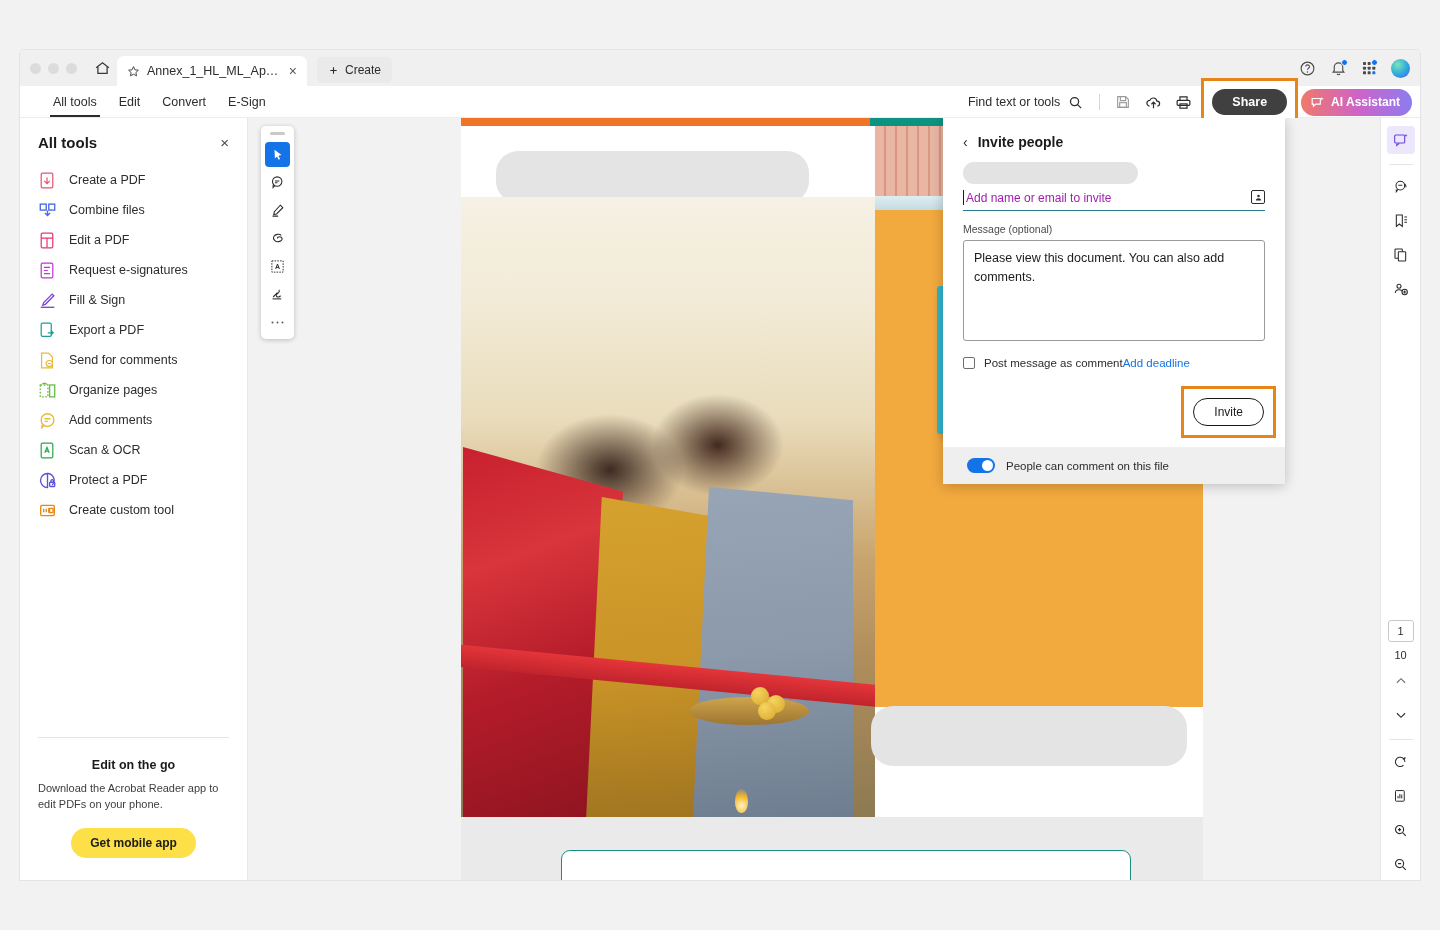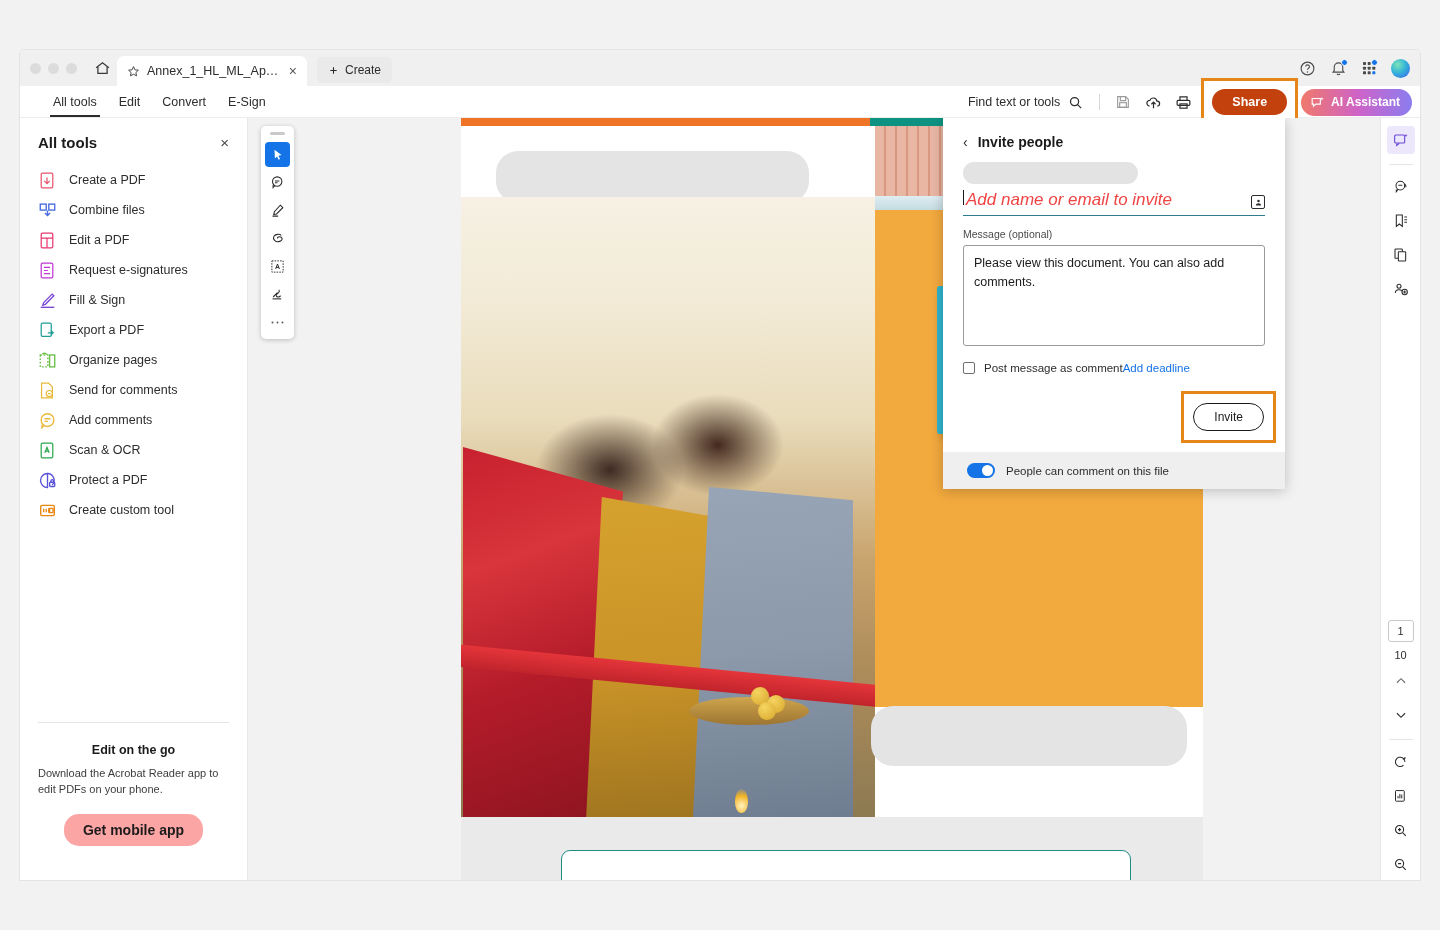--- a/index.html
+++ b/index.html
@@ -87,21 +87,21 @@
   .menubar-right {
     position: absolute; right: 8px; top: 0; height: 32px;
     display: flex; align-items: center; gap: 0;
   }
   .findbox { display: flex; align-items: center; gap: 8px; font-size: 12.5px; color: #2c2c2c; padding-right: 8px; }
   .vsep { width: 1px; height: 16px; background: #d8d8d8; margin: 0 8px; }
   .ticon { width: 30px; height: 28px; display: flex; align-items: center; justify-content: center; }
   .share-wrap { position: relative; margin-left: 6px; padding: 8px; }
   .share-wrap.hl { outline: 3px solid #e68619; background: #fff; }
   .share-btn {
-    background: #c2410c; color: #fff; font-size: 12.5px; font-weight: bold;
+    background: #404040; color: #fff; font-size: 12.5px; font-weight: bold;
     border-radius: 14px; padding: 6px 20px; border: none;
   }
   .ai-btn {
     margin-left: 6px;
     background: linear-gradient(90deg, #f0796b 0%, #ce63c8 52%, #8b7df0 100%);
     color: #fff; font-size: 12px; font-weight: bold;
     border-radius: 14px; padding: 6px 12px 6px 9px;
     display: flex; align-items: center; gap: 6px; border: none;
   }
 
@@ -125,22 +125,22 @@
   .sb-head .x { font-size: 15px; color: #4b4b4b; }
   .tool { display: flex; align-items: center; gap: 13px; padding: 6px 18px; }
   .tool .lbl { font-size: 12.5px; color: #2c2c2c; }
   .tool .ic { width: 18px; height: 18px; display: flex; align-items: center; justify-content: center; }
   .viewmore { font-size: 12.5px; color: #1473e6; padding: 10px 18px 0 18px; }
   .sb-foot { margin-top: auto; padding: 0 18px 22px 18px; }
   .sb-foot .divider { height: 1px; background: #e4e4e4; margin-bottom: 20px; }
   .sb-foot .h { font-size: 12.5px; font-weight: bold; color: #1b1b1b; text-align: center; margin-bottom: 9px; }
   .sb-foot .p { font-size: 11px; color: #3d3d3d; text-align: left; line-height: 1.45; margin-bottom: 15px; }
   .sb-foot .btn {
-    display: block; margin: 16px auto; background: #fca5a5; color: #1b1b1b;
-    font-size: 14px; font-weight: bold; border: none; border-radius: 15px; padding: 8px 19px;
+    display: block; margin: 4px auto; background: #fde047; color: #1b1b1b;
+    font-size: 12px; font-weight: bold; border: none; border-radius: 15px; padding: 8px 19px;
   }
 
   
   .docarea {
     flex: 1; background: #f2f2f2; position: relative; overflow: hidden;
   }
   .floattools {
     position: absolute; left: 13px; top: 8px; width: 33px;
     background: #fff; border-radius: 5px;
     box-shadow: 0 1px 5px rgba(0,0,0,.22);
@@ -262,21 +262,21 @@
   .inv-head { display: flex; align-items: center; gap: 10px; margin-bottom: 12px; }
   .inv-head .back { font-size: 14px; color: #2c2c2c; }
   .inv-head .t { font-size: 14px; font-weight: bold; color: #1b1b1b; }
   .inv-chip { width: 175px; height: 22px; border-radius: 11px; background: #e3e3e3; margin-bottom: 6px; }
   .inv-field {
     display: flex; align-items: flex-end; gap: 10px;
     border-bottom: 1.5px solid #2b7c91; padding-bottom: 5px; margin-bottom: 12px;
     position: relative;
   }
   .inv-field .caret { position: absolute; left: 0; top: 0; width: 1px; height: 15px; background: #1b1b1b; }
-  .inv-field .ph-txt { flex: 1; font-size: 17px; font-style: italic; color: #ef4444; padding-left: 3px; }
+  .inv-field .ph-txt { flex: 1; font-size: 12px; color: #a21caf; padding-left: 3px; }
   .inv-field .addr { width: 14px; height: 14px; border: 1.5px solid #2c2c2c; border-radius: 2px;
                      display: flex; align-items: center; justify-content: center; margin-bottom: 1px; }
   .inv-lbl { font-size: 10.5px; color: #4b4b4b; margin-bottom: 5px; }
   .inv-ta {
     width: 100%; height: 101px; border: 1px solid #9a9a9a; border-radius: 3px;
     padding: 8px 10px; font-size: 12.5px; color: #1b1b1b; line-height: 1.5;
     font-family: "Liberation Sans", sans-serif; resize: none; background: #fff;
   }
   .inv-row { display: flex; align-items: center; margin-top: 12px; }
   .inv-chk { display: flex; align-items: center; gap: 9px; }
@@ -509,38 +509,38 @@
           <svg width="16" height="17" viewBox="0 0 20 22" fill="none" stroke="#1f9e96" stroke-width="1.6">
             <rect x="2.5" y="1.5" width="13" height="17" rx="1.6"></rect>
               <path d="M11 14h7M15 11l3 3-3 3"></path>
           </svg>
         </span>
         <span class="lbl">Export a PDF</span>
       </div>
 
       <div class="tool">
         <span class="ic">
+          <svg width="16" height="17" viewBox="0 0 20 22" fill="none" stroke="#e8b93a" stroke-width="1.6">
+            <path d="M3 1.5h9l5 5v14H3z"></path>
+              <circle cx="13" cy="15" r="4" fill="#fff"></circle>
+            <path d="M11.3 15h3.4"></path>
+          </svg>
+        </span>
+        <span class="lbl">Send for comments</span>
+      </div>
+
+      <div class="tool">
+        <span class="ic">
           <svg width="17" height="17" viewBox="0 0 20 20" fill="none" stroke="#6cc04a" stroke-width="1.6">
             <rect x="1.5" y="3.5" width="9" height="14" stroke-dasharray="2 2"></rect>
               <rect x="12.5" y="3.5" width="6" height="14"></rect>
             <path d="M4 2.5C6 .8 8.5 1.5 9.5 3"></path>
           </svg>
         </span>
         <span class="lbl">Organize pages</span>
-      </div>
-
-      <div class="tool">
-        <span class="ic">
-          <svg width="16" height="17" viewBox="0 0 20 22" fill="none" stroke="#e8b93a" stroke-width="1.6">
-            <path d="M3 1.5h9l5 5v14H3z"></path>
-              <circle cx="13" cy="15" r="4" fill="#fff"></circle>
-            <path d="M11.3 15h3.4"></path>
-          </svg>
-        </span>
-        <span class="lbl">Send for comments</span>
       </div>
 
       <div class="tool">
         <span class="ic">
           <svg width="17" height="17" viewBox="0 0 20 20" fill="none" stroke="#e8b93a" stroke-width="1.6">
             <circle cx="10" cy="9.5" r="7.5"></circle>
               <path d="M6.5 8h7M6.5 11h4"></path>
               <path d="M6 16l-2.5 2.5V15"></path>
           </svg>
         </span>

